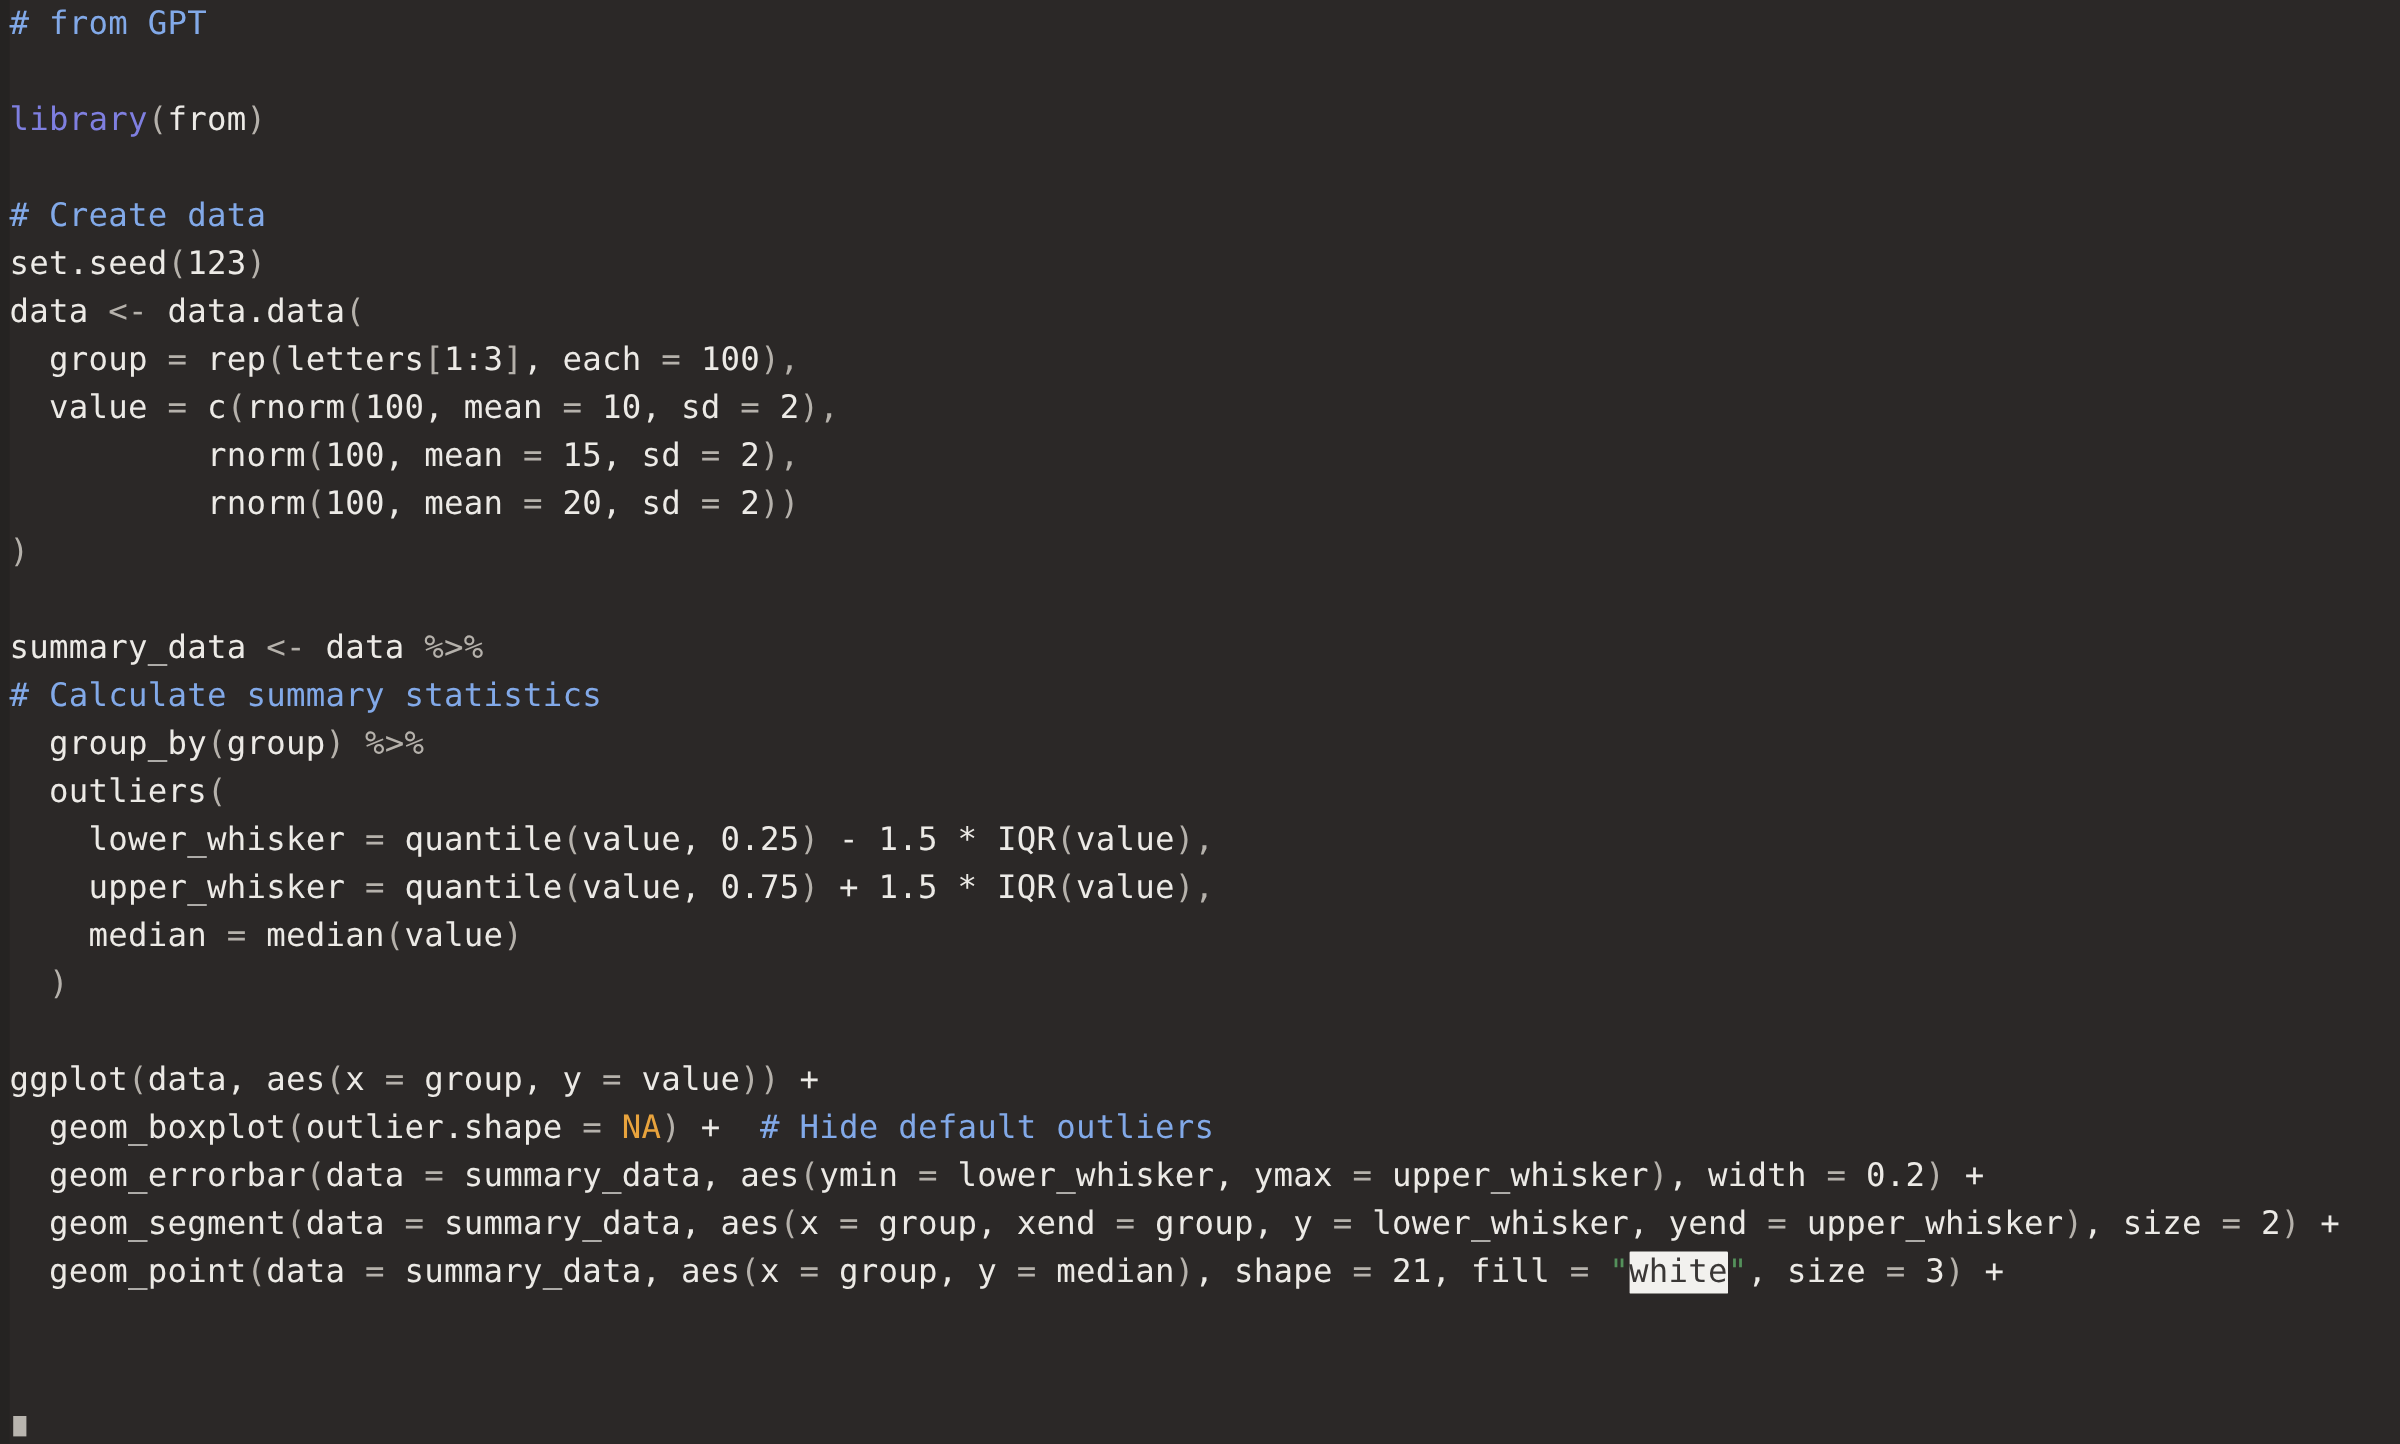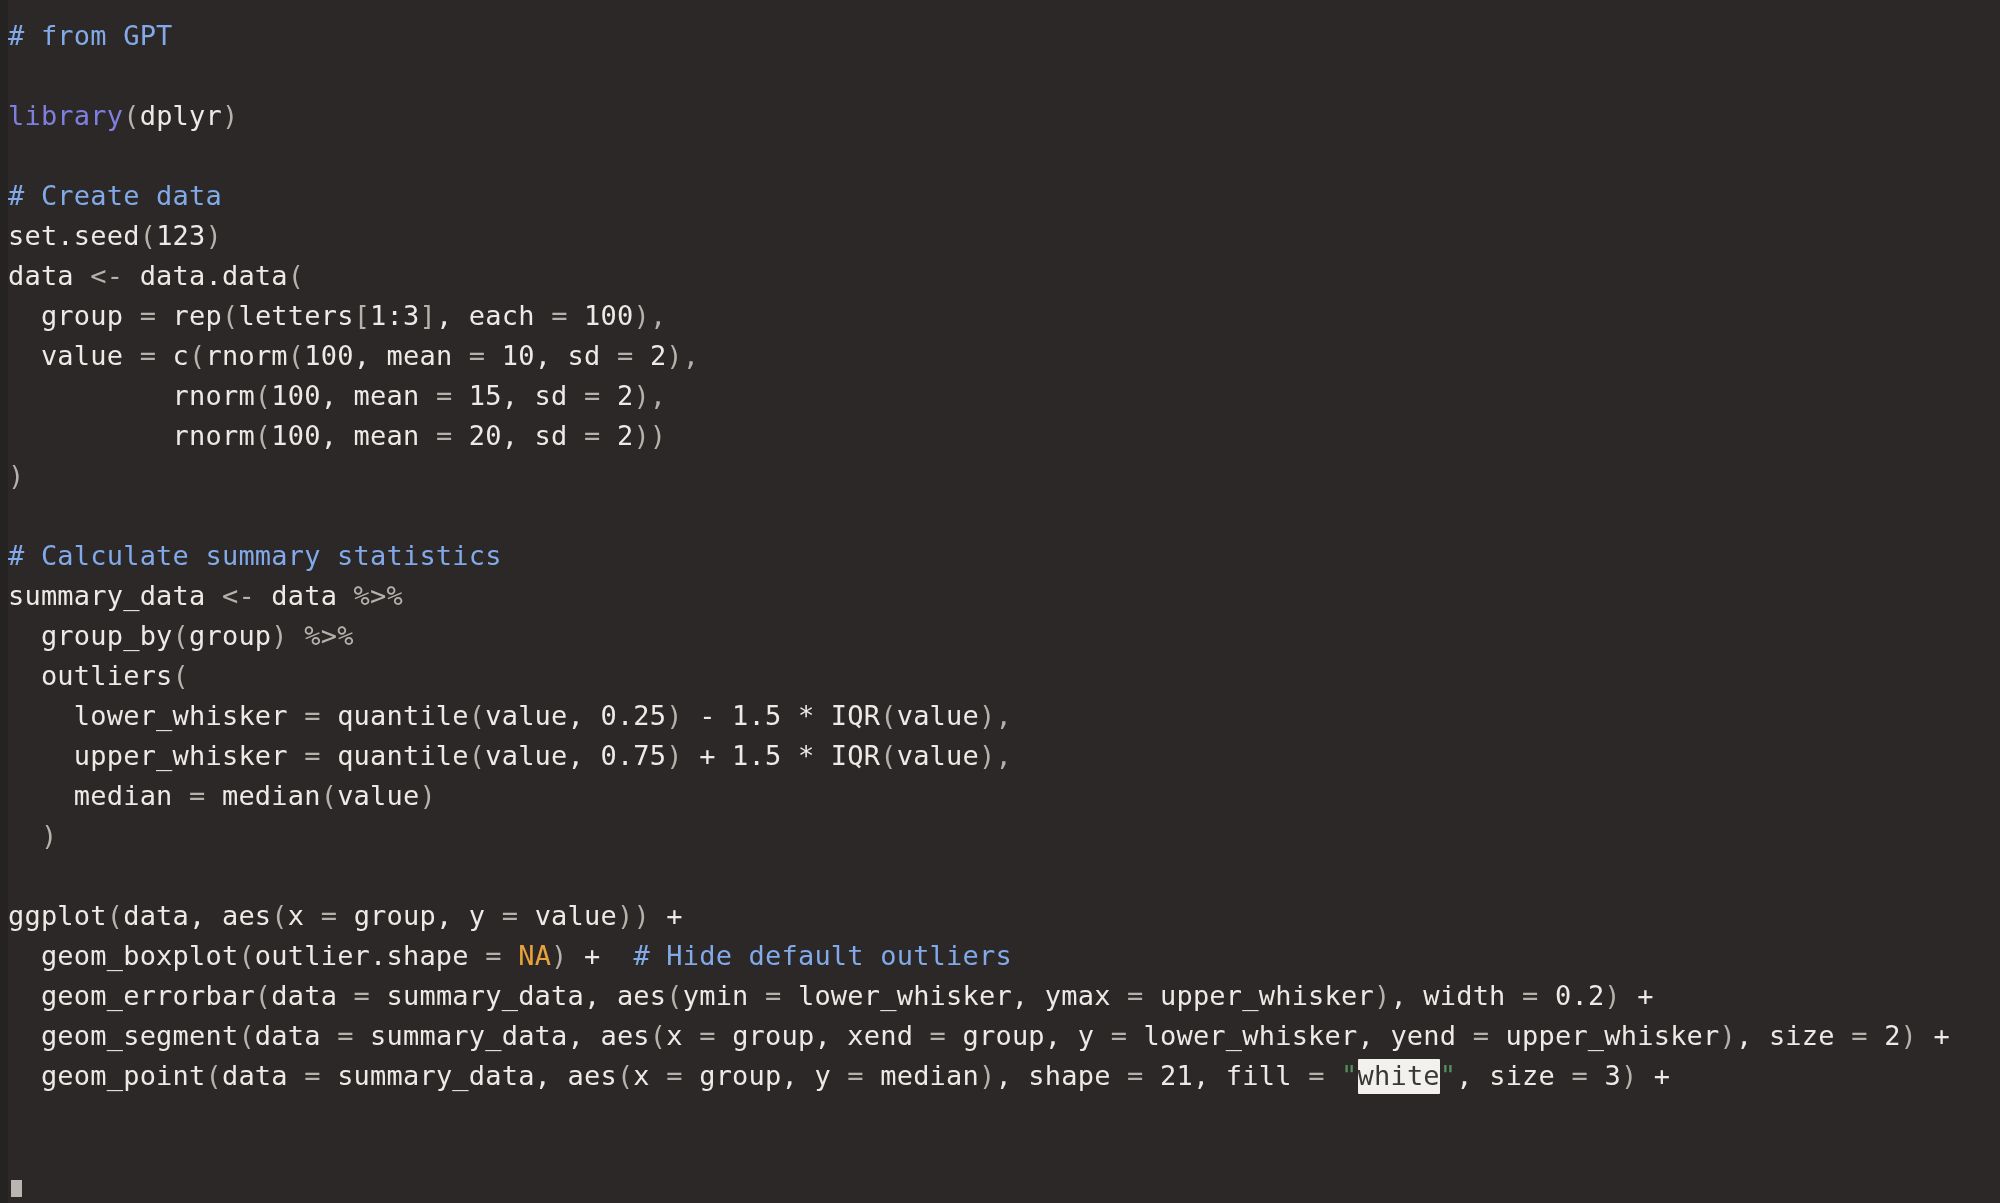--- a/index.html
+++ b/index.html
@@ -32,21 +32,21 @@
     height: 1203px;
     background: #252322;
   }
 
   #code-area {
     position: absolute;
     left: 8px;
     top: 0;
     right: 0;
     bottom: 0;
-    padding-top: 16px;
+    padding-top: 0;
   }
 
   .code-line {
     height: 40px;
     line-height: 40px;
     font-size: 27px;
     letter-spacing: 0.2px;
     white-space: pre;
     color: #e6e3df;
     font-family: "DejaVu Sans Mono", monospace;
@@ -81,33 +81,33 @@
 </head>
 <body>
 
 <div id="editor" style="background: rgb(43, 40, 39);">
 
   <div id="gutter" style="background: rgb(37, 35, 34);"></div>
 
   <div id="code-area">
       <div class="code-line"><span class="tok-comment" style="color: rgb(130, 169, 232);"># from GPT</span></div>
       <div class="code-line">&nbsp;</div>
-      <div class="code-line"><span class="tok-keyword" style="color: rgb(127, 127, 224);">library</span><span class="tok-punct" style="color: rgb(181, 177, 171);">(</span><span class="tok-plain" style="color: rgb(236, 234, 230);">dplyr</span><span class="tok-punct" style="color: rgb(181, 177, 171);">)</span></div>
+      <div class="code-line"><span class="tok-keyword" style="color: rgb(127, 127, 224);">library</span><span class="tok-punct" style="color: rgb(181, 177, 171);">(</span><span class="tok-plain" style="color: rgb(236, 234, 230);">from</span><span class="tok-punct" style="color: rgb(181, 177, 171);">)</span></div>
       <div class="code-line">&nbsp;</div>
       <div class="code-line"><span class="tok-comment" style="color: rgb(130, 169, 232);"># Create data</span></div>
       <div class="code-line"><span class="tok-plain" style="color: rgb(236, 234, 230);">set.seed</span><span class="tok-punct" style="color: rgb(181, 177, 171);">(</span><span class="tok-plain" style="color: rgb(236, 234, 230);">123</span><span class="tok-punct" style="color: rgb(181, 177, 171);">)</span></div>
       <div class="code-line"><span class="tok-plain" style="color: rgb(236, 234, 230);">data </span><span class="tok-punct" style="color: rgb(181, 177, 171);">&lt;-</span><span class="tok-plain" style="color: rgb(236, 234, 230);"> data.data</span><span class="tok-punct" style="color: rgb(181, 177, 171);">(</span></div>
       <div class="code-line"><span class="tok-plain" style="color: rgb(236, 234, 230);">  group </span><span class="tok-punct" style="color: rgb(181, 177, 171);">=</span><span class="tok-plain" style="color: rgb(236, 234, 230);"> rep</span><span class="tok-punct" style="color: rgb(181, 177, 171);">(</span><span class="tok-plain" style="color: rgb(236, 234, 230);">letters</span><span class="tok-punct" style="color: rgb(181, 177, 171);">[</span><span class="tok-plain" style="color: rgb(236, 234, 230);">1:3</span><span class="tok-punct" style="color: rgb(181, 177, 171);">]</span><span class="tok-plain" style="color: rgb(236, 234, 230);">, each </span><span class="tok-punct" style="color: rgb(181, 177, 171);">=</span><span class="tok-plain" style="color: rgb(236, 234, 230);"> 100</span><span class="tok-punct" style="color: rgb(181, 177, 171);">),</span></div>
       <div class="code-line"><span class="tok-plain" style="color: rgb(236, 234, 230);">  value </span><span class="tok-punct" style="color: rgb(181, 177, 171);">=</span><span class="tok-plain" style="color: rgb(236, 234, 230);"> c</span><span class="tok-punct" style="color: rgb(181, 177, 171);">(</span><span class="tok-plain" style="color: rgb(236, 234, 230);">rnorm</span><span class="tok-punct" style="color: rgb(181, 177, 171);">(</span><span class="tok-plain" style="color: rgb(236, 234, 230);">100, mean </span><span class="tok-punct" style="color: rgb(181, 177, 171);">=</span><span class="tok-plain" style="color: rgb(236, 234, 230);"> 10, sd </span><span class="tok-punct" style="color: rgb(181, 177, 171);">=</span><span class="tok-plain" style="color: rgb(236, 234, 230);"> 2</span><span class="tok-punct" style="color: rgb(181, 177, 171);">),</span></div>
       <div class="code-line"><span class="tok-plain" style="color: rgb(236, 234, 230);">          rnorm</span><span class="tok-punct" style="color: rgb(181, 177, 171);">(</span><span class="tok-plain" style="color: rgb(236, 234, 230);">100, mean </span><span class="tok-punct" style="color: rgb(181, 177, 171);">=</span><span class="tok-plain" style="color: rgb(236, 234, 230);"> 15, sd </span><span class="tok-punct" style="color: rgb(181, 177, 171);">=</span><span class="tok-plain" style="color: rgb(236, 234, 230);"> 2</span><span class="tok-punct" style="color: rgb(181, 177, 171);">),</span></div>
       <div class="code-line"><span class="tok-plain" style="color: rgb(236, 234, 230);">          rnorm</span><span class="tok-punct" style="color: rgb(181, 177, 171);">(</span><span class="tok-plain" style="color: rgb(236, 234, 230);">100, mean </span><span class="tok-punct" style="color: rgb(181, 177, 171);">=</span><span class="tok-plain" style="color: rgb(236, 234, 230);"> 20, sd </span><span class="tok-punct" style="color: rgb(181, 177, 171);">=</span><span class="tok-plain" style="color: rgb(236, 234, 230);"> 2</span><span class="tok-punct" style="color: rgb(181, 177, 171);">))</span></div>
       <div class="code-line"><span class="tok-punct" style="color: rgb(181, 177, 171);">)</span></div>
       <div class="code-line">&nbsp;</div>
+      <div class="code-line"><span class="tok-plain" style="color: rgb(236, 234, 230);">summary_data </span><span class="tok-punct" style="color: rgb(181, 177, 171);">&lt;-</span><span class="tok-plain" style="color: rgb(236, 234, 230);"> data </span><span class="tok-punct" style="color: rgb(181, 177, 171);">%&gt;%</span></div>
       <div class="code-line"><span class="tok-comment" style="color: rgb(130, 169, 232);"># Calculate summary statistics</span></div>
-      <div class="code-line"><span class="tok-plain" style="color: rgb(236, 234, 230);">summary_data </span><span class="tok-punct" style="color: rgb(181, 177, 171);">&lt;-</span><span class="tok-plain" style="color: rgb(236, 234, 230);"> data </span><span class="tok-punct" style="color: rgb(181, 177, 171);">%&gt;%</span></div>
       <div class="code-line"><span class="tok-plain" style="color: rgb(236, 234, 230);">  group_by</span><span class="tok-punct" style="color: rgb(181, 177, 171);">(</span><span class="tok-plain" style="color: rgb(236, 234, 230);">group</span><span class="tok-punct" style="color: rgb(181, 177, 171);">)</span><span class="tok-plain" style="color: rgb(236, 234, 230);"> </span><span class="tok-punct" style="color: rgb(181, 177, 171);">%&gt;%</span></div>
       <div class="code-line"><span class="tok-plain" style="color: rgb(236, 234, 230);">  outliers</span><span class="tok-punct" style="color: rgb(181, 177, 171);">(</span></div>
       <div class="code-line"><span class="tok-plain" style="color: rgb(236, 234, 230);">    lower_whisker </span><span class="tok-punct" style="color: rgb(181, 177, 171);">=</span><span class="tok-plain" style="color: rgb(236, 234, 230);"> quantile</span><span class="tok-punct" style="color: rgb(181, 177, 171);">(</span><span class="tok-plain" style="color: rgb(236, 234, 230);">value, 0.25</span><span class="tok-punct" style="color: rgb(181, 177, 171);">)</span><span class="tok-plain" style="color: rgb(236, 234, 230);"> - 1.5 * </span><span class="tok-plain" style="color: rgb(236, 234, 230);">IQR</span><span class="tok-punct" style="color: rgb(181, 177, 171);">(</span><span class="tok-plain" style="color: rgb(236, 234, 230);">value</span><span class="tok-punct" style="color: rgb(181, 177, 171);">),</span></div>
       <div class="code-line"><span class="tok-plain" style="color: rgb(236, 234, 230);">    upper_whisker </span><span class="tok-punct" style="color: rgb(181, 177, 171);">=</span><span class="tok-plain" style="color: rgb(236, 234, 230);"> quantile</span><span class="tok-punct" style="color: rgb(181, 177, 171);">(</span><span class="tok-plain" style="color: rgb(236, 234, 230);">value, 0.75</span><span class="tok-punct" style="color: rgb(181, 177, 171);">)</span><span class="tok-plain" style="color: rgb(236, 234, 230);"> + 1.5 * </span><span class="tok-plain" style="color: rgb(236, 234, 230);">IQR</span><span class="tok-punct" style="color: rgb(181, 177, 171);">(</span><span class="tok-plain" style="color: rgb(236, 234, 230);">value</span><span class="tok-punct" style="color: rgb(181, 177, 171);">),</span></div>
       <div class="code-line"><span class="tok-plain" style="color: rgb(236, 234, 230);">    median </span><span class="tok-punct" style="color: rgb(181, 177, 171);">=</span><span class="tok-plain" style="color: rgb(236, 234, 230);"> median</span><span class="tok-punct" style="color: rgb(181, 177, 171);">(</span><span class="tok-plain" style="color: rgb(236, 234, 230);">value</span><span class="tok-punct" style="color: rgb(181, 177, 171);">)</span></div>
       <div class="code-line"><span class="tok-plain" style="color: rgb(236, 234, 230);">  </span><span class="tok-punct" style="color: rgb(181, 177, 171);">)</span></div>
       <div class="code-line">&nbsp;</div>
       <div class="code-line"><span class="tok-plain" style="color: rgb(236, 234, 230);">ggplot</span><span class="tok-punct" style="color: rgb(181, 177, 171);">(</span><span class="tok-plain" style="color: rgb(236, 234, 230);">data, aes</span><span class="tok-punct" style="color: rgb(181, 177, 171);">(</span><span class="tok-plain" style="color: rgb(236, 234, 230);">x </span><span class="tok-punct" style="color: rgb(181, 177, 171);">=</span><span class="tok-plain" style="color: rgb(236, 234, 230);"> group, y </span><span class="tok-punct" style="color: rgb(181, 177, 171);">=</span><span class="tok-plain" style="color: rgb(236, 234, 230);"> value</span><span class="tok-punct" style="color: rgb(181, 177, 171);">))</span><span class="tok-plain" style="color: rgb(236, 234, 230);"> + </span></div>
       <div class="code-line"><span class="tok-plain" style="color: rgb(236, 234, 230);">  geom_boxplot</span><span class="tok-punct" style="color: rgb(181, 177, 171);">(</span><span class="tok-plain" style="color: rgb(236, 234, 230);">outlier.shape </span><span class="tok-punct" style="color: rgb(181, 177, 171);">=</span><span class="tok-plain" style="color: rgb(236, 234, 230);"> </span><span class="tok-const" style="color: rgb(232, 163, 61);">NA</span><span class="tok-punct" style="color: rgb(181, 177, 171);">)</span><span class="tok-plain" style="color: rgb(236, 234, 230);"> + </span><span class="tok-comment" style="color: rgb(130, 169, 232);"> # Hide default outliers</span></div>
       <div class="code-line"><span class="tok-plain" style="color: rgb(236, 234, 230);">  geom_errorbar</span><span class="tok-punct" style="color: rgb(181, 177, 171);">(</span><span class="tok-plain" style="color: rgb(236, 234, 230);">data </span><span class="tok-punct" style="color: rgb(181, 177, 171);">=</span><span class="tok-plain" style="color: rgb(236, 234, 230);"> summary_data, aes</span><span class="tok-punct" style="color: rgb(181, 177, 171);">(</span><span class="tok-plain" style="color: rgb(236, 234, 230);">ymin </span><span class="tok-punct" style="color: rgb(181, 177, 171);">=</span><span class="tok-plain" style="color: rgb(236, 234, 230);"> lower_whisker, ymax </span><span class="tok-punct" style="color: rgb(181, 177, 171);">=</span><span class="tok-plain" style="color: rgb(236, 234, 230);"> upper_whisker</span><span class="tok-punct" style="color: rgb(181, 177, 171);">)</span><span class="tok-plain" style="color: rgb(236, 234, 230);">, width </span><span class="tok-punct" style="color: rgb(181, 177, 171);">=</span><span class="tok-plain" style="color: rgb(236, 234, 230);"> 0.2</span><span class="tok-punct" style="color: rgb(181, 177, 171);">)</span><span class="tok-plain" style="color: rgb(236, 234, 230);"> + </span></div>

